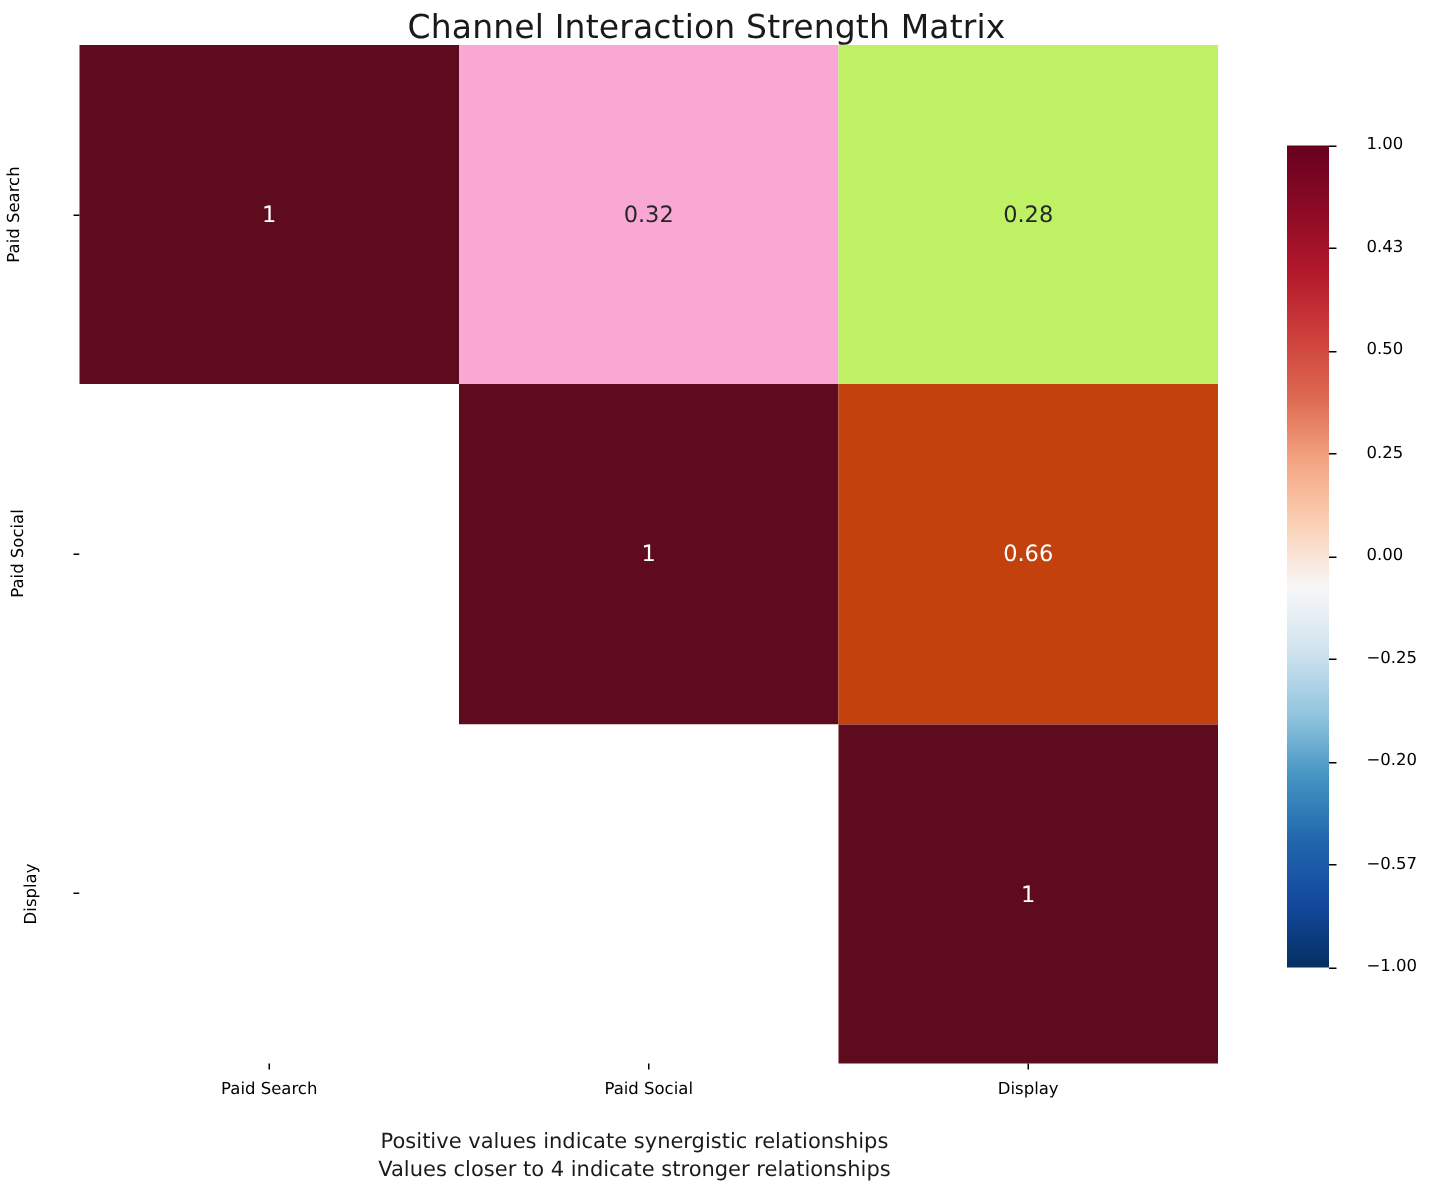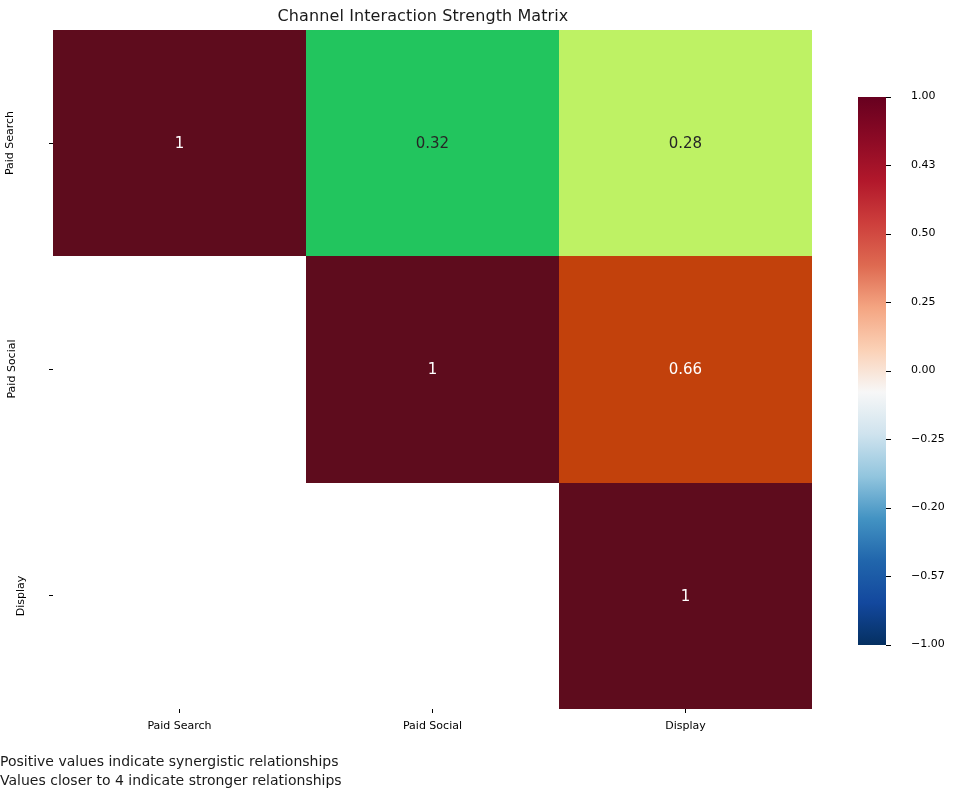--- a/index.html
+++ b/index.html
@@ -16,23 +16,24 @@
     color: #000000;
   }
 
   
   #chart-title {
     position: absolute;
     left: 0;
     top: 6px;
     width: 846px;
     text-align: center;
-    font-size: 16px;
+    font-size: 22px;
     color: #1a1a1a;
     letter-spacing: 0.1px;
+    padding-left: 48px;
   }
 
   
   #heatmap-plot {
     position: absolute;
     left: 53px;
     top: 30px;
     width: 759px;
     height: 679px;
   }
@@ -120,21 +121,21 @@
     color: #000000;
     white-space: nowrap;
   }
 
   
   #caption {
     position: absolute;
     left: 0;
     top: 752px;
     width: 846px;
-    text-align: left;
+    text-align: center;
     font-size: 14px;
     line-height: 19px;
     color: #1a1a1a;
   }
 
   
   #colorbar-wrap {
     position: absolute;
     left: 858px;
     top: 97px;
@@ -189,21 +190,21 @@
     <span class="y-tick-mark"></span>
   </div>
 </div>
 
 <div id="heatmap-plot">
 
   <div class="hm-row">
     <div class="hm-cell" style="background-color: rgb(94, 12, 29); color: rgb(255, 255, 255);">
       <span>1</span>
     </div>
-    <div class="hm-cell" style="background-color: #22c55e; color: rgb(38, 38, 38);">
+    <div class="hm-cell" style="background-color: #f9a8d4; color: rgb(38, 38, 38);">
       <span>0.32</span>
     </div>
     <div class="hm-cell" style="background-color: #bef264; color: rgb(38, 38, 38);">
       <span>0.28</span>
     </div>
   </div>
 
   <div class="hm-row">
     <div class="hm-cell empty" style="background-color: rgb(255, 255, 255); color: rgb(38, 38, 38);">
       <span></span>

